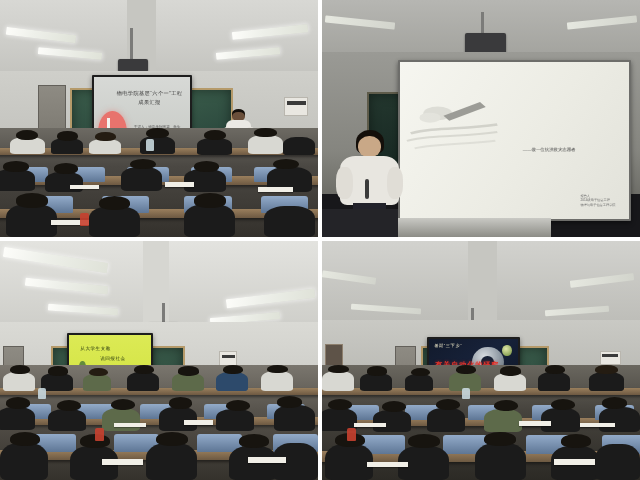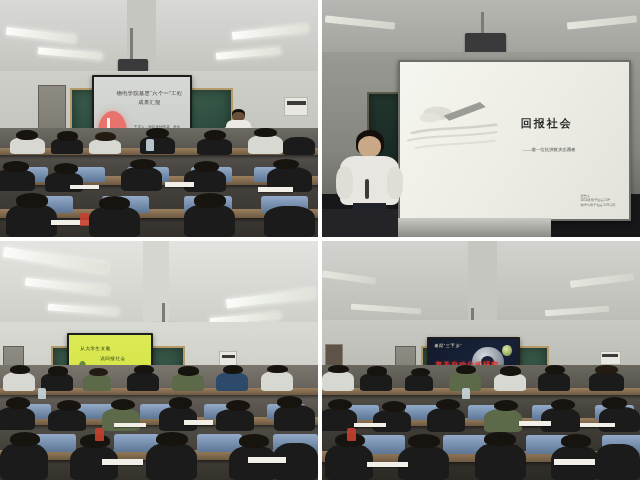--- a/index.html
+++ b/index.html
@@ -243,21 +243,20 @@
       <div class="screen">
         <div class="slide slide-tr">
           <svg class="tr-brush" viewBox="0 0 100 100" preserveAspectRatio="none">
             <ellipse cx="34" cy="26" rx="15" ry="11" fill="#c9c9c2"></ellipse>
             <ellipse cx="26" cy="33" rx="11" ry="8" fill="#d6d6cf"></ellipse>
             <path d="M40 30 L78 8 L84 16 L46 38 Z" fill="#4a4a46"></path>
             <path d="M6 58 C30 48 62 52 96 44" stroke="#b6b6ae" stroke-width="4" fill="none"></path>
             <path d="M2 70 C28 60 62 64 96 56" stroke="#c2c2ba" stroke-width="3" fill="none"></path>
             <path d="M10 82 C34 74 64 76 94 70" stroke="#cfcfc8" stroke-width="3" fill="none"></path>
           </svg>
-          <div class="tr-title">回报社会</div>
           <div class="tr-sub">——做一位抗洪救灾志愿者</div>
           <div class="tr-credit">
             <div>报告人</div>
             <div>2014级电子信息工程</div>
             <div>物理与电子信息工程学院</div>
           </div>
         </div>
       </div>
     </div>
 

